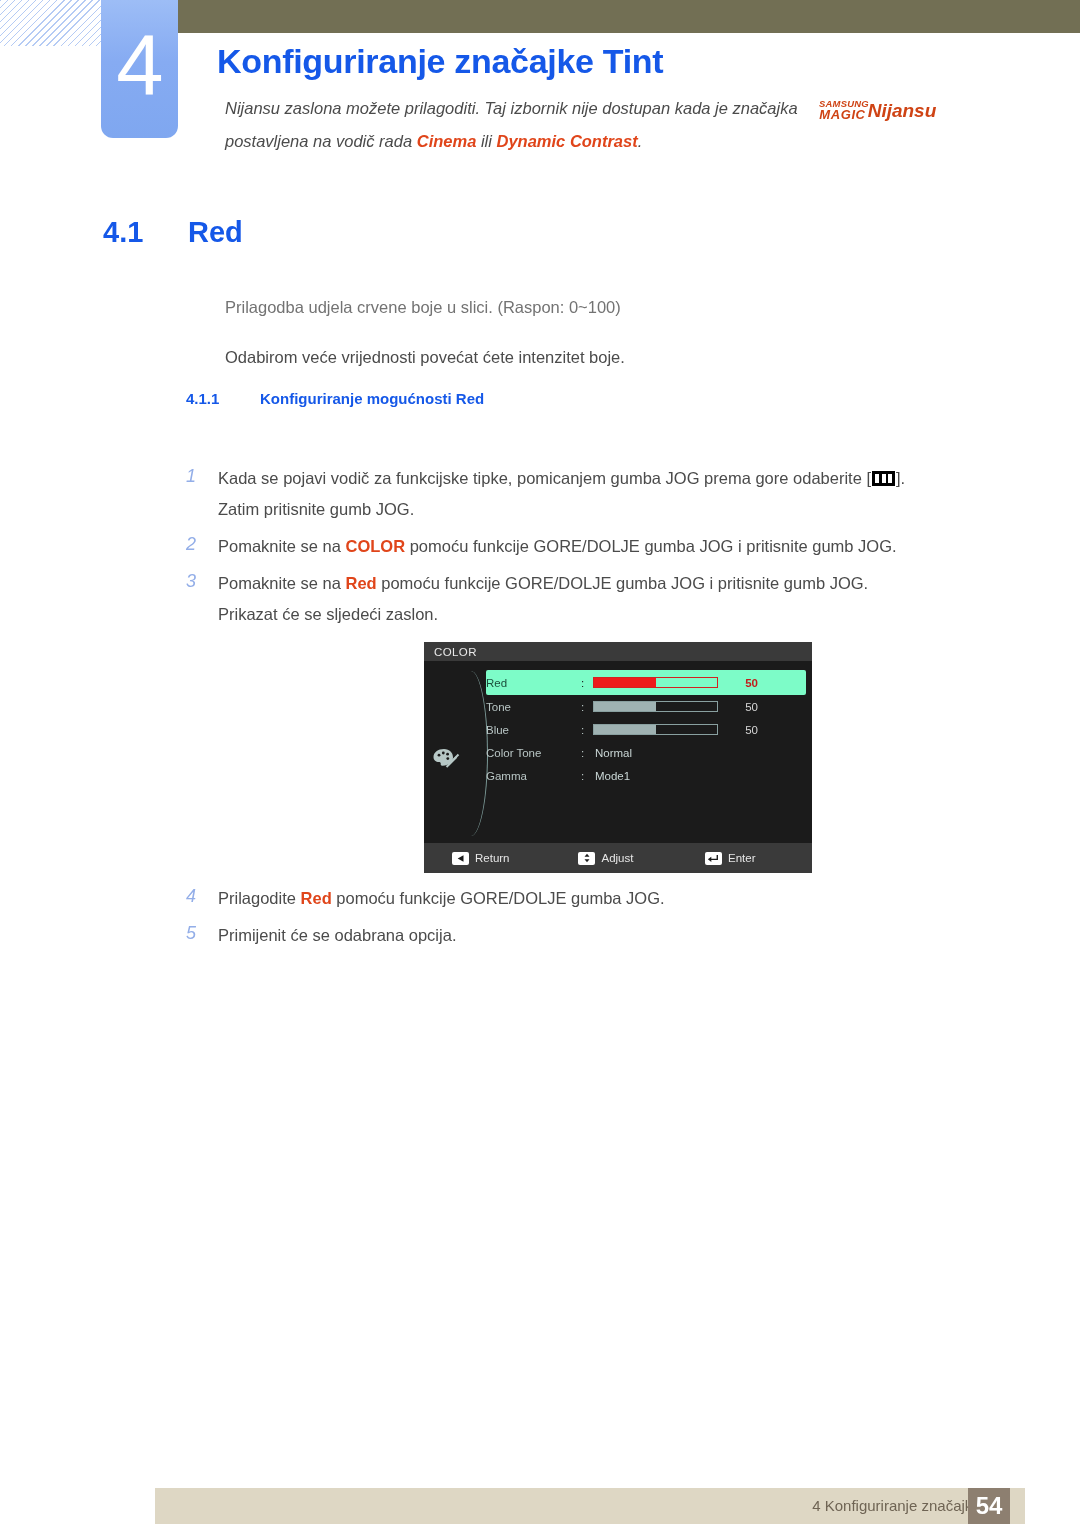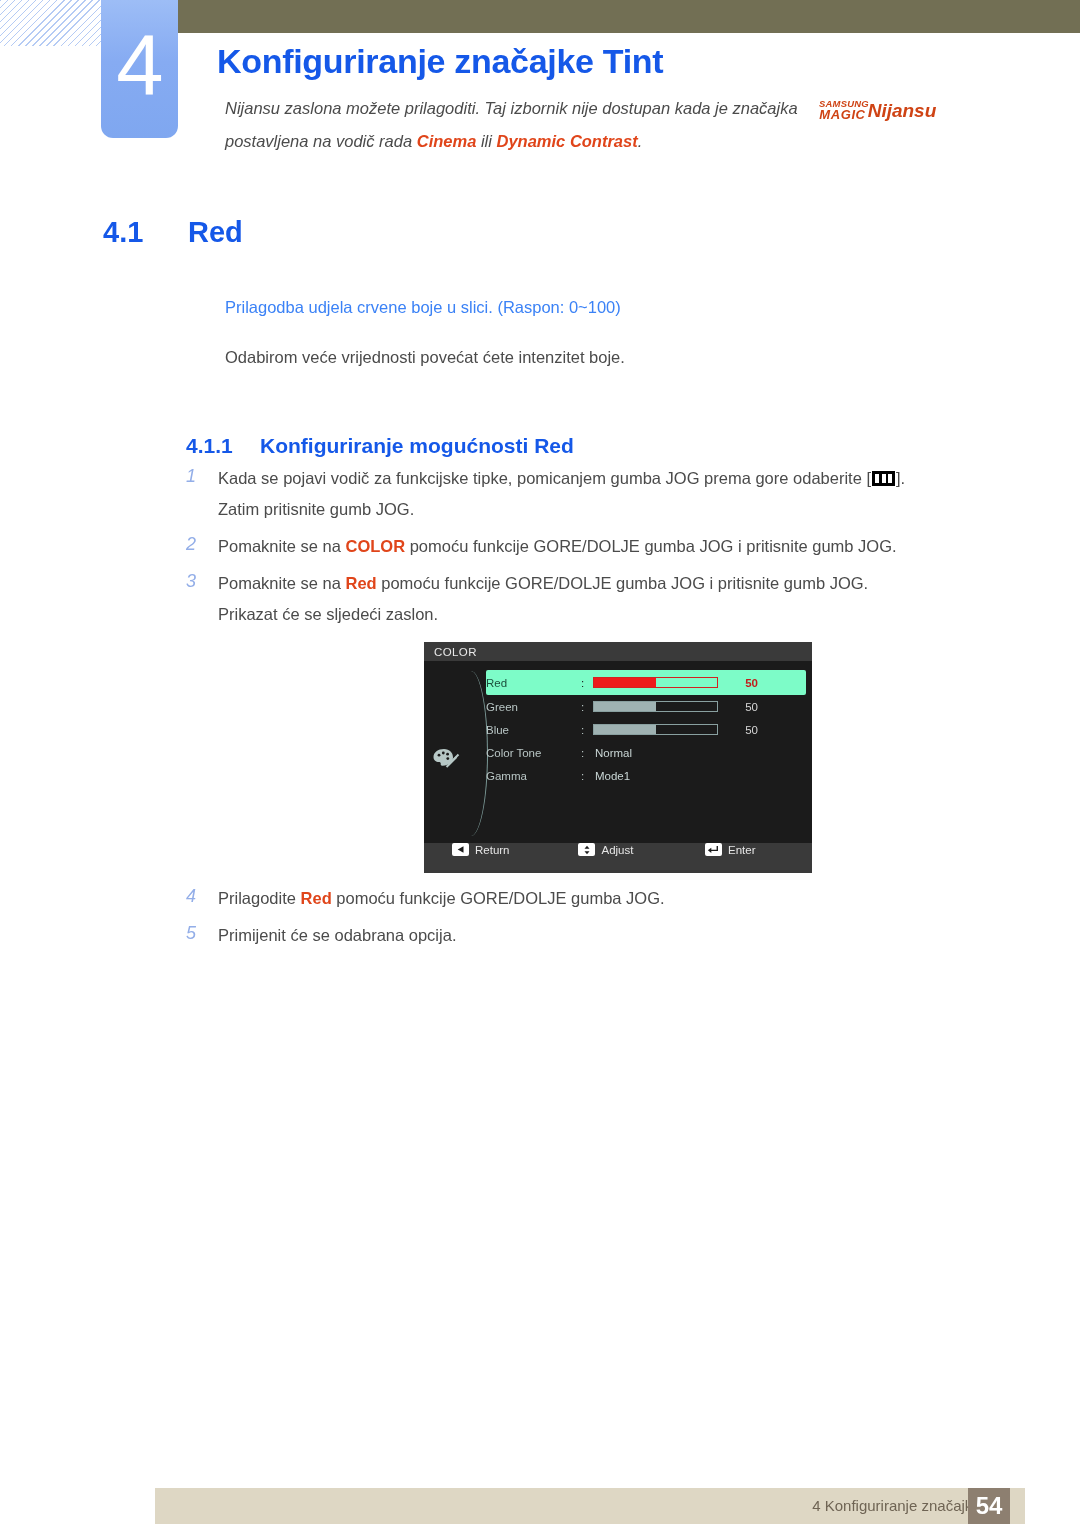--- a/index.html
+++ b/index.html
@@ -49,26 +49,26 @@
   .mb-bright{font-size:19px;font-weight:bold;color:#cf4314;vertical-align:middle;
       line-height:19px;display:inline-block;margin-left:1px;}
   .hl{color:#e0451a;font-weight:bold;}
 
   .h2{
     position:absolute;left:103px;top:216px;
     color:#1558e8;font-size:29px;font-weight:bold;
   }
   .h2 .num{display:inline-block;width:85px;}
 
-  .p1{position:absolute;left:225px;top:298px;color:#3b82f6;font-size:16.5px;}
+  .p1{position:absolute;left:225px;top:298px;color:#737373;font-size:16.5px;}
   .p2{position:absolute;left:225px;top:348px;color:#4b4b4b;font-size:16.5px;}
 
   .h3{
-    position:absolute;left:186px;top:434px;
-    color:#1558e8;font-size:21px;font-weight:bold;
+    position:absolute;left:186px;top:390px;
+    color:#1558e8;font-size:15px;font-weight:bold;
   }
   .h3 .num{display:inline-block;width:74px;}
 
   
   .steps{position:absolute;left:186px;top:463px;width:810px;}
   .step{display:flex;margin-bottom:6px;}
   .step-num{
     width:32px;flex:0 0 32px;color:#93aee8;font-size:18px;font-style:italic;
     line-height:27px;
   }
@@ -112,21 +112,21 @@
   .bar .fill{position:absolute;left:0;top:0;bottom:0;background:#9fb2b2;}
   .row .val{width:40px;text-align:right;padding-right:6px;color:#d6d6d6;}
   .row .txtval{color:#c9d6d5;padding-left:2px;}
   .row.sel{background:#7dfcc8;height:25px;border-radius:2px;}
   .row.sel .lbl{color:#1b4f3c;}
   .row.sel .colon{color:#1b1b1b;}
   .row.sel .bar{border-color:#d42020;background:#7dfcc8;}
   .row.sel .bar .fill{background:#ed1b1b;}
   .row.sel .val{color:#c21c1c;font-weight:bold;}
   .osd-foot{
-    height:30px;background:#3a3a3a;display:flex;align-items:flex-start;
+    height:30px;background:#3a3a3a;display:flex;align-items:center;
     font-size:11.5px;color:#e6e6e6;
   }
   .foot-item{display:flex;align-items:center;gap:6px;}
   .foot-item.f1{margin-left:28px;width:130px;}
   .foot-item.f2{width:130px;}
   .foot-item.f3{width:110px;}
   .kbox{width:17px;height:13px;background:#fff;border-radius:2px;
         display:flex;align-items:center;justify-content:center;}
   .kbox svg{display:block;}
 
@@ -232,21 +232,21 @@
           <span class="colon">:</span>
           <span class="slot">
             <span class="bar">
                 <span class="fill" style="width:50%"></span>
               </span>
             <span class="val">50</span>
           </span>
         </div>
 
         <div class="row">
-          <span class="lbl">Green</span>
+          <span class="lbl">Tone</span>
           <span class="colon">:</span>
           <span class="slot">
             <span class="bar">
                 <span class="fill" style="width:50%"></span>
               </span>
             <span class="val">50</span>
           </span>
         </div>
 
         <div class="row">

